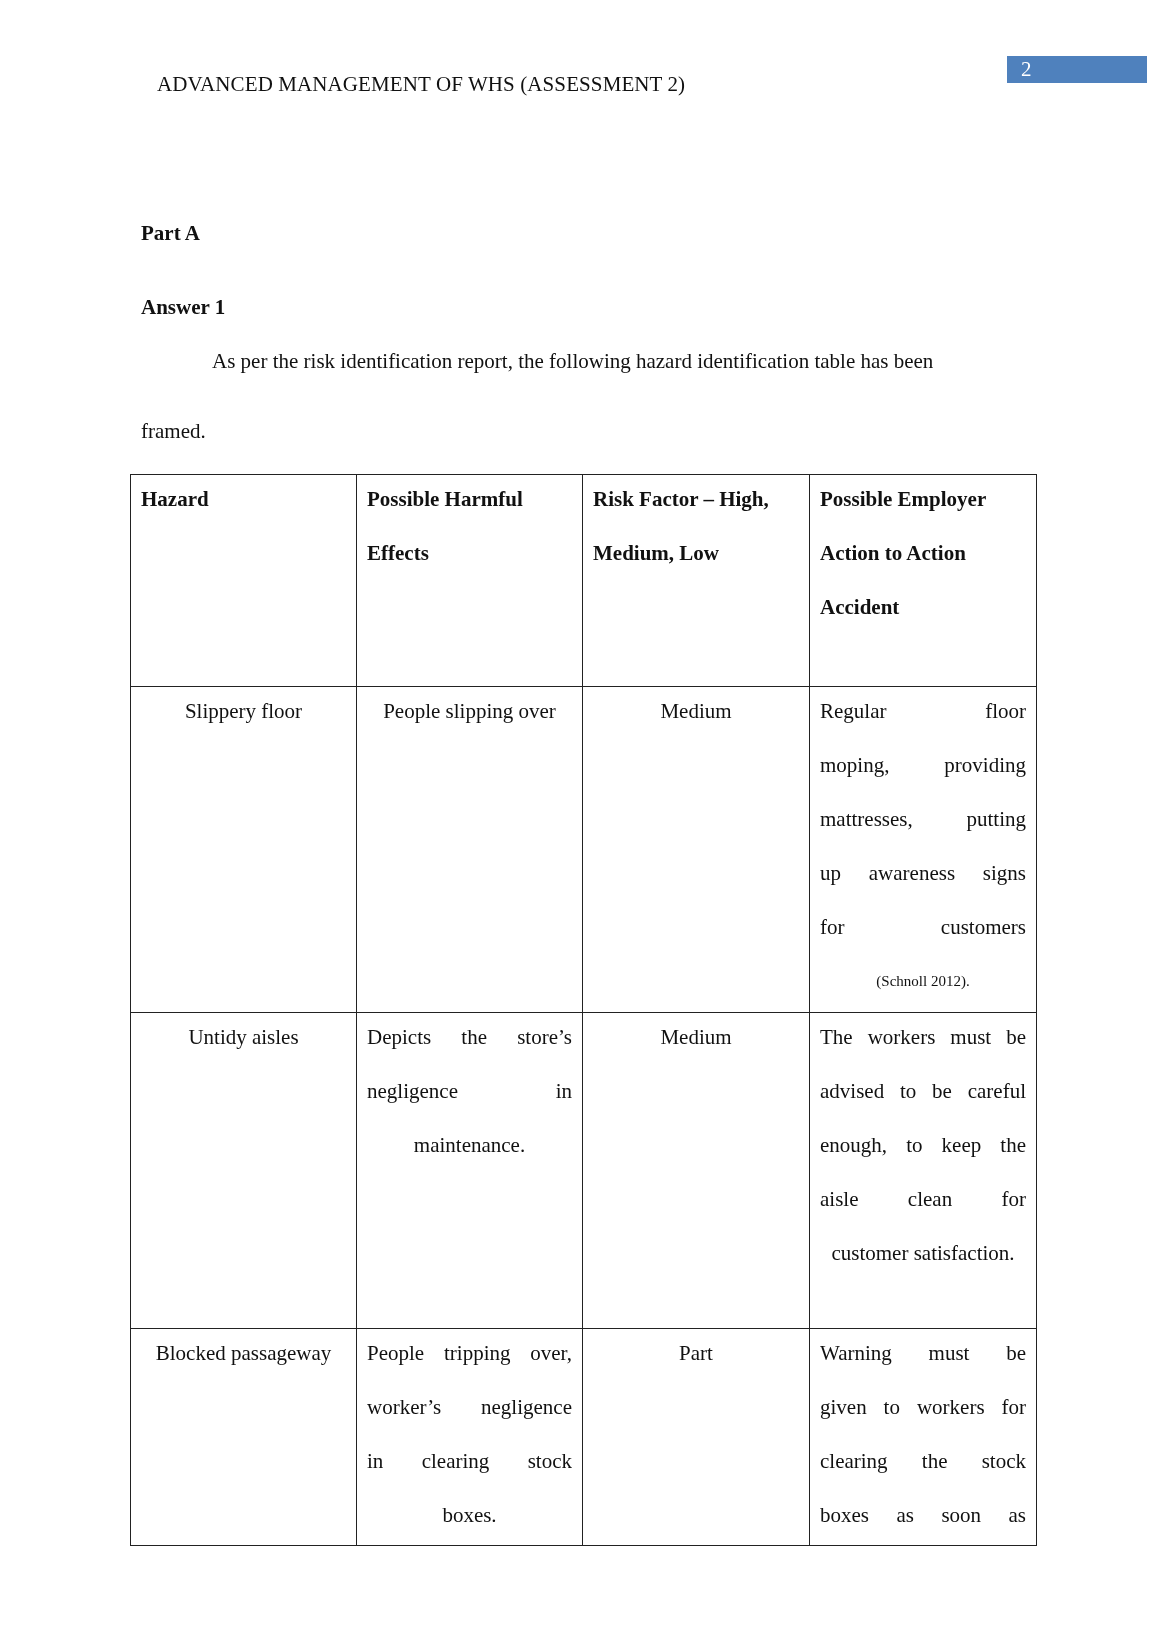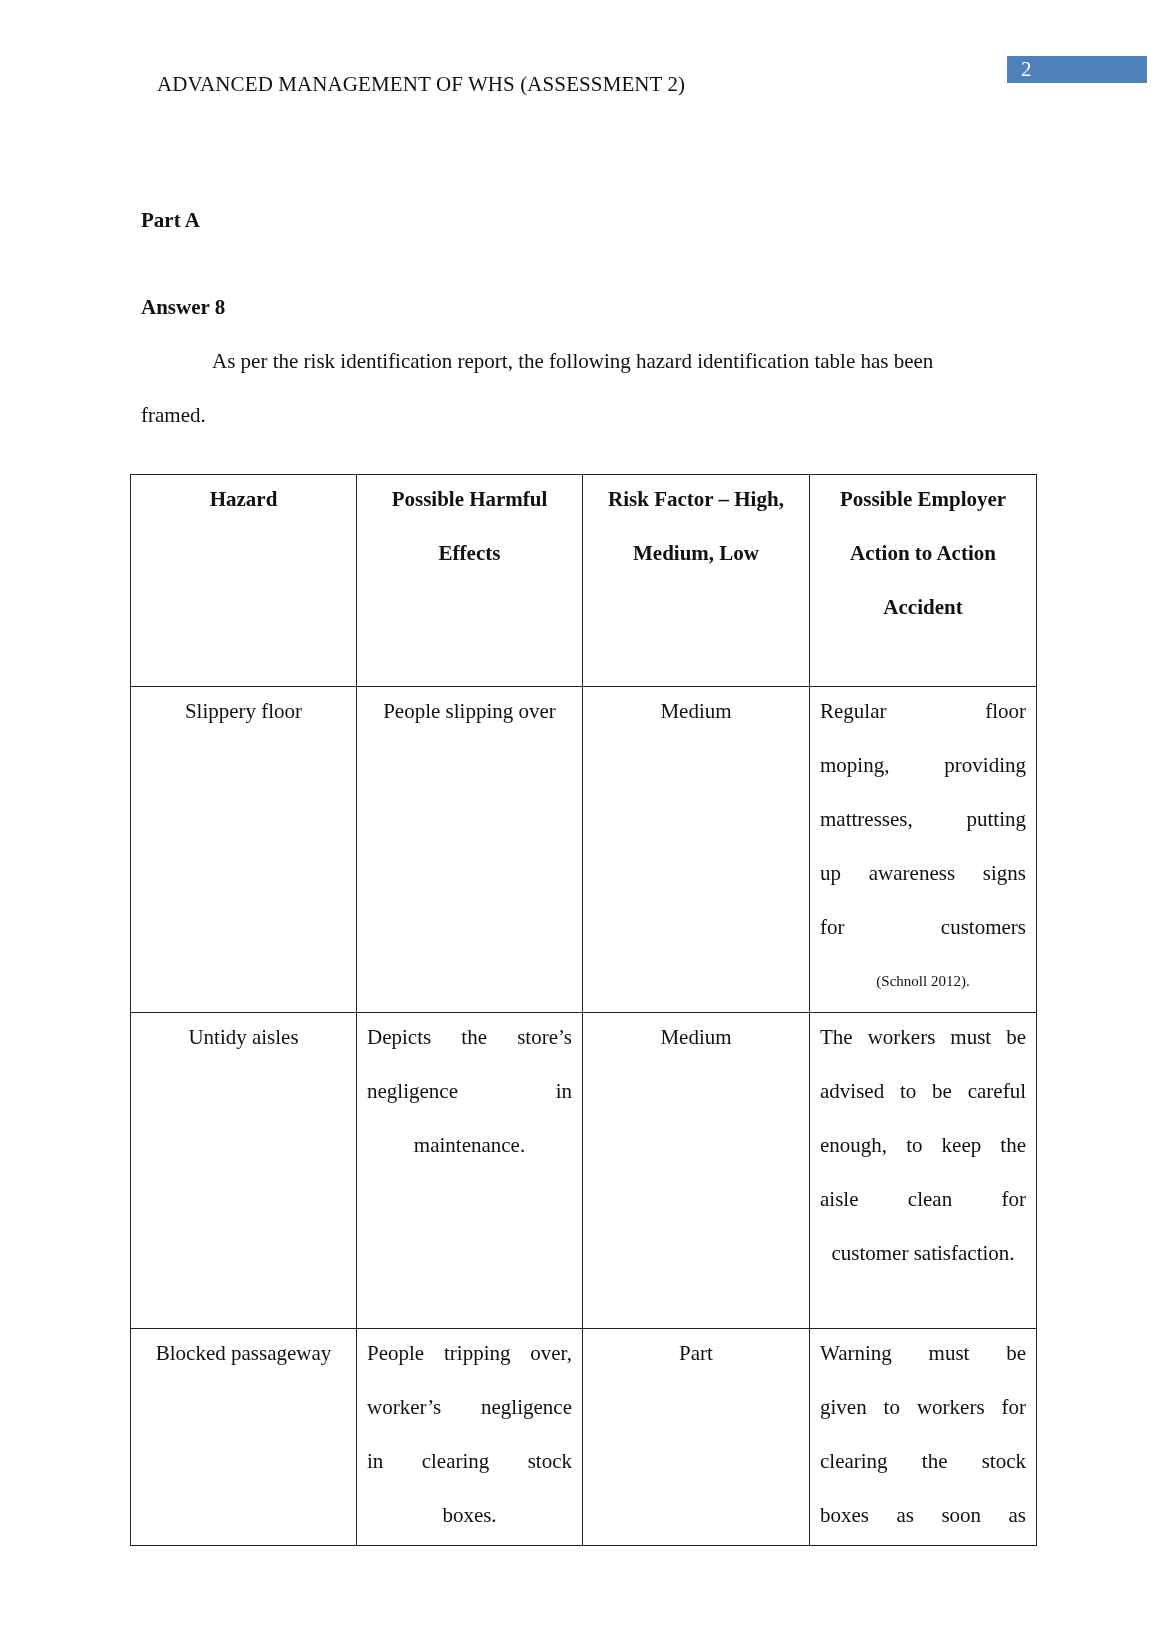--- a/index.html
+++ b/index.html
@@ -39,54 +39,54 @@
     line-height: 28px;
     letter-spacing: 0.1px;
   }
   .heading {
     position: absolute;
     left: 141px;
     font-size: 21px;
     font-weight: bold;
     line-height: 28px;
   }
-  .part-heading { top: 206px; }
+  .part-heading { top: 219px; }
   .answer-heading { top: 293px; }
   .paragraph {
     position: absolute;
     left: 141px;
     width: 884px;
     font-size: 21px;
     line-height: 54px;
   }
   .para-line1 {
     top: 334px;
     text-indent: 71px;
   }
   .para-line2 {
-    top: 388px;
+    top: 404px;
   }
   .hazard-table {
     position: absolute;
     left: 130px;
     top: 474px;
     border-collapse: collapse;
     table-layout: fixed;
     width: 906px;
   }
   .hazard-table td, .hazard-table th {
     border: 1.3px solid #222222;
     vertical-align: top;
     padding: 0 10px;
     font-size: 21px;
     line-height: 54px;
   }
   .hazard-table th {
     font-weight: bold;
-    text-align: center;
+    text-align: left;
   }
   .header-row { height: 212px; }
   .row-1 { height: 326px; }
   .row-2 { height: 316px; }
   .row-3 { height: 217px; }
   .hazard-table th .hdr-line,
   .hazard-table td .line {
     display: block;
     white-space: nowrap;
   }
@@ -106,21 +106,21 @@
 </head>
 <body>
 
 <div class="page-number-box">
   <span class="page-number">2</span>
 </div>
 
 <div class="running-header">ADVANCED MANAGEMENT OF WHS (ASSESSMENT 2)</div>
 
 <div class="heading part-heading">Part A</div>
-<div class="heading answer-heading">Answer 8</div>
+<div class="heading answer-heading">Answer 1</div>
 
 <div class="paragraph para-line1">As per the risk identification report, the following hazard identification table has been</div>
 <div class="paragraph para-line2">framed.</div>
 
 <table class="hazard-table">
   <colgroup>
     <col style="width:226px">
     <col style="width:226px">
     <col style="width:227px">
     <col style="width:227px">

